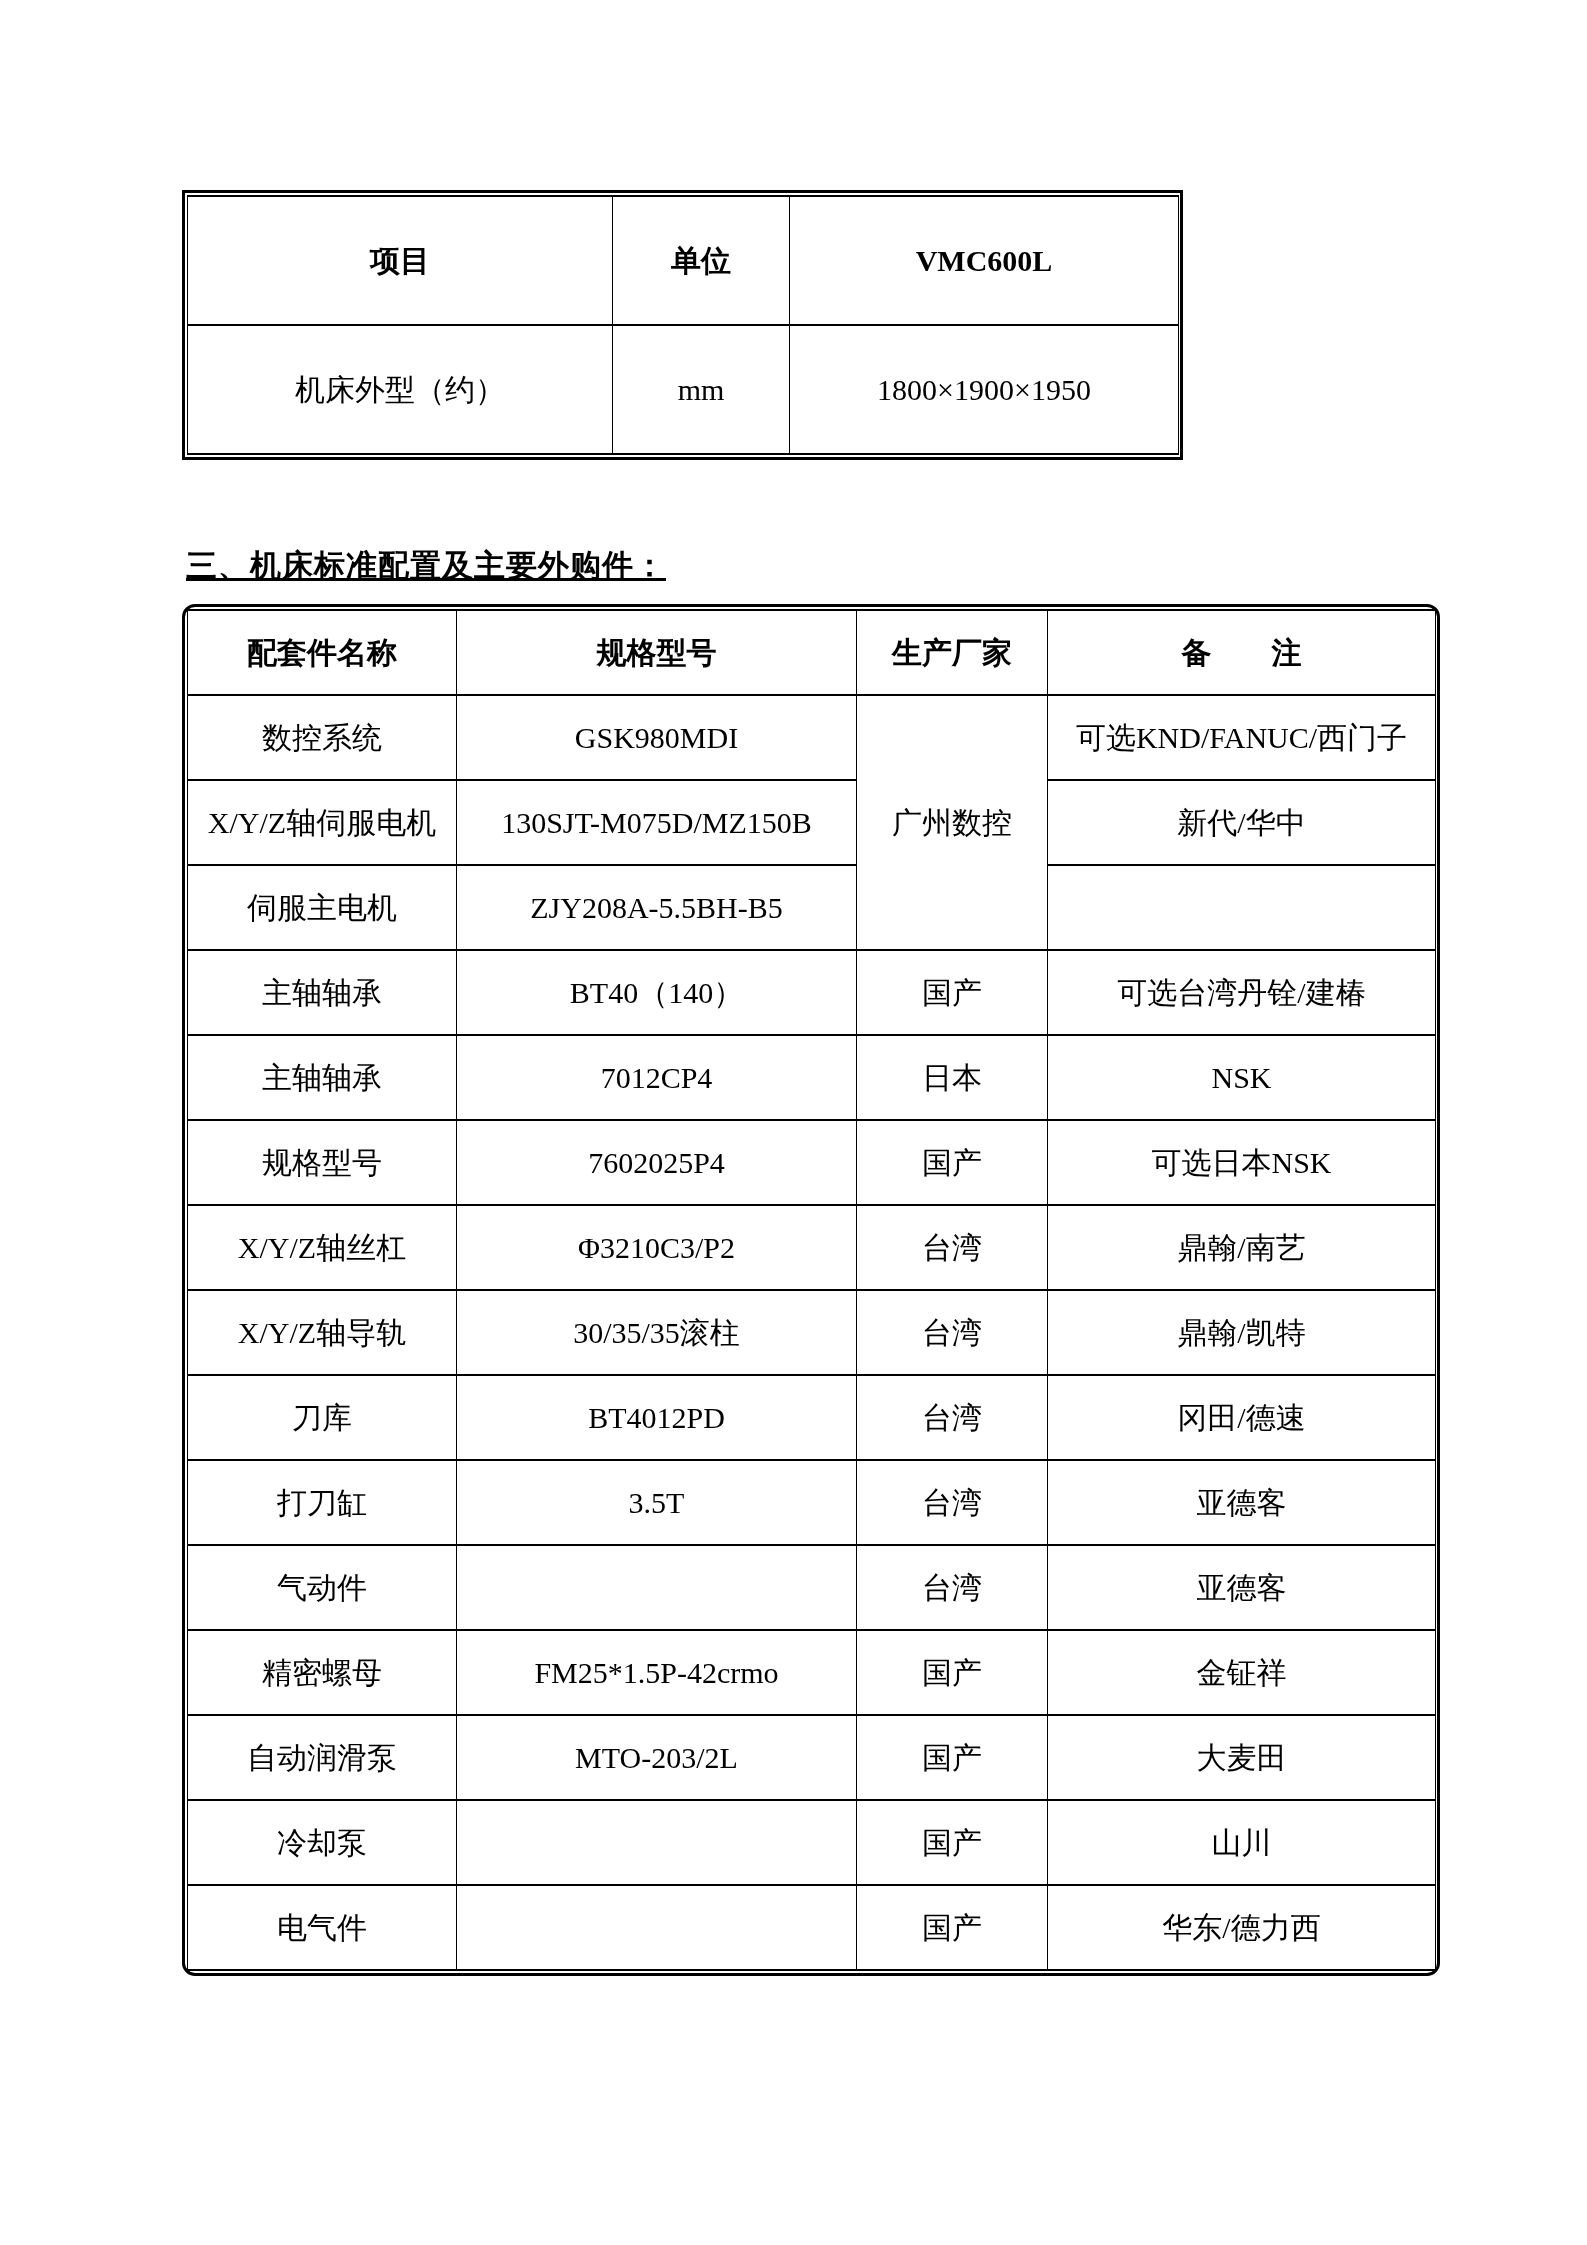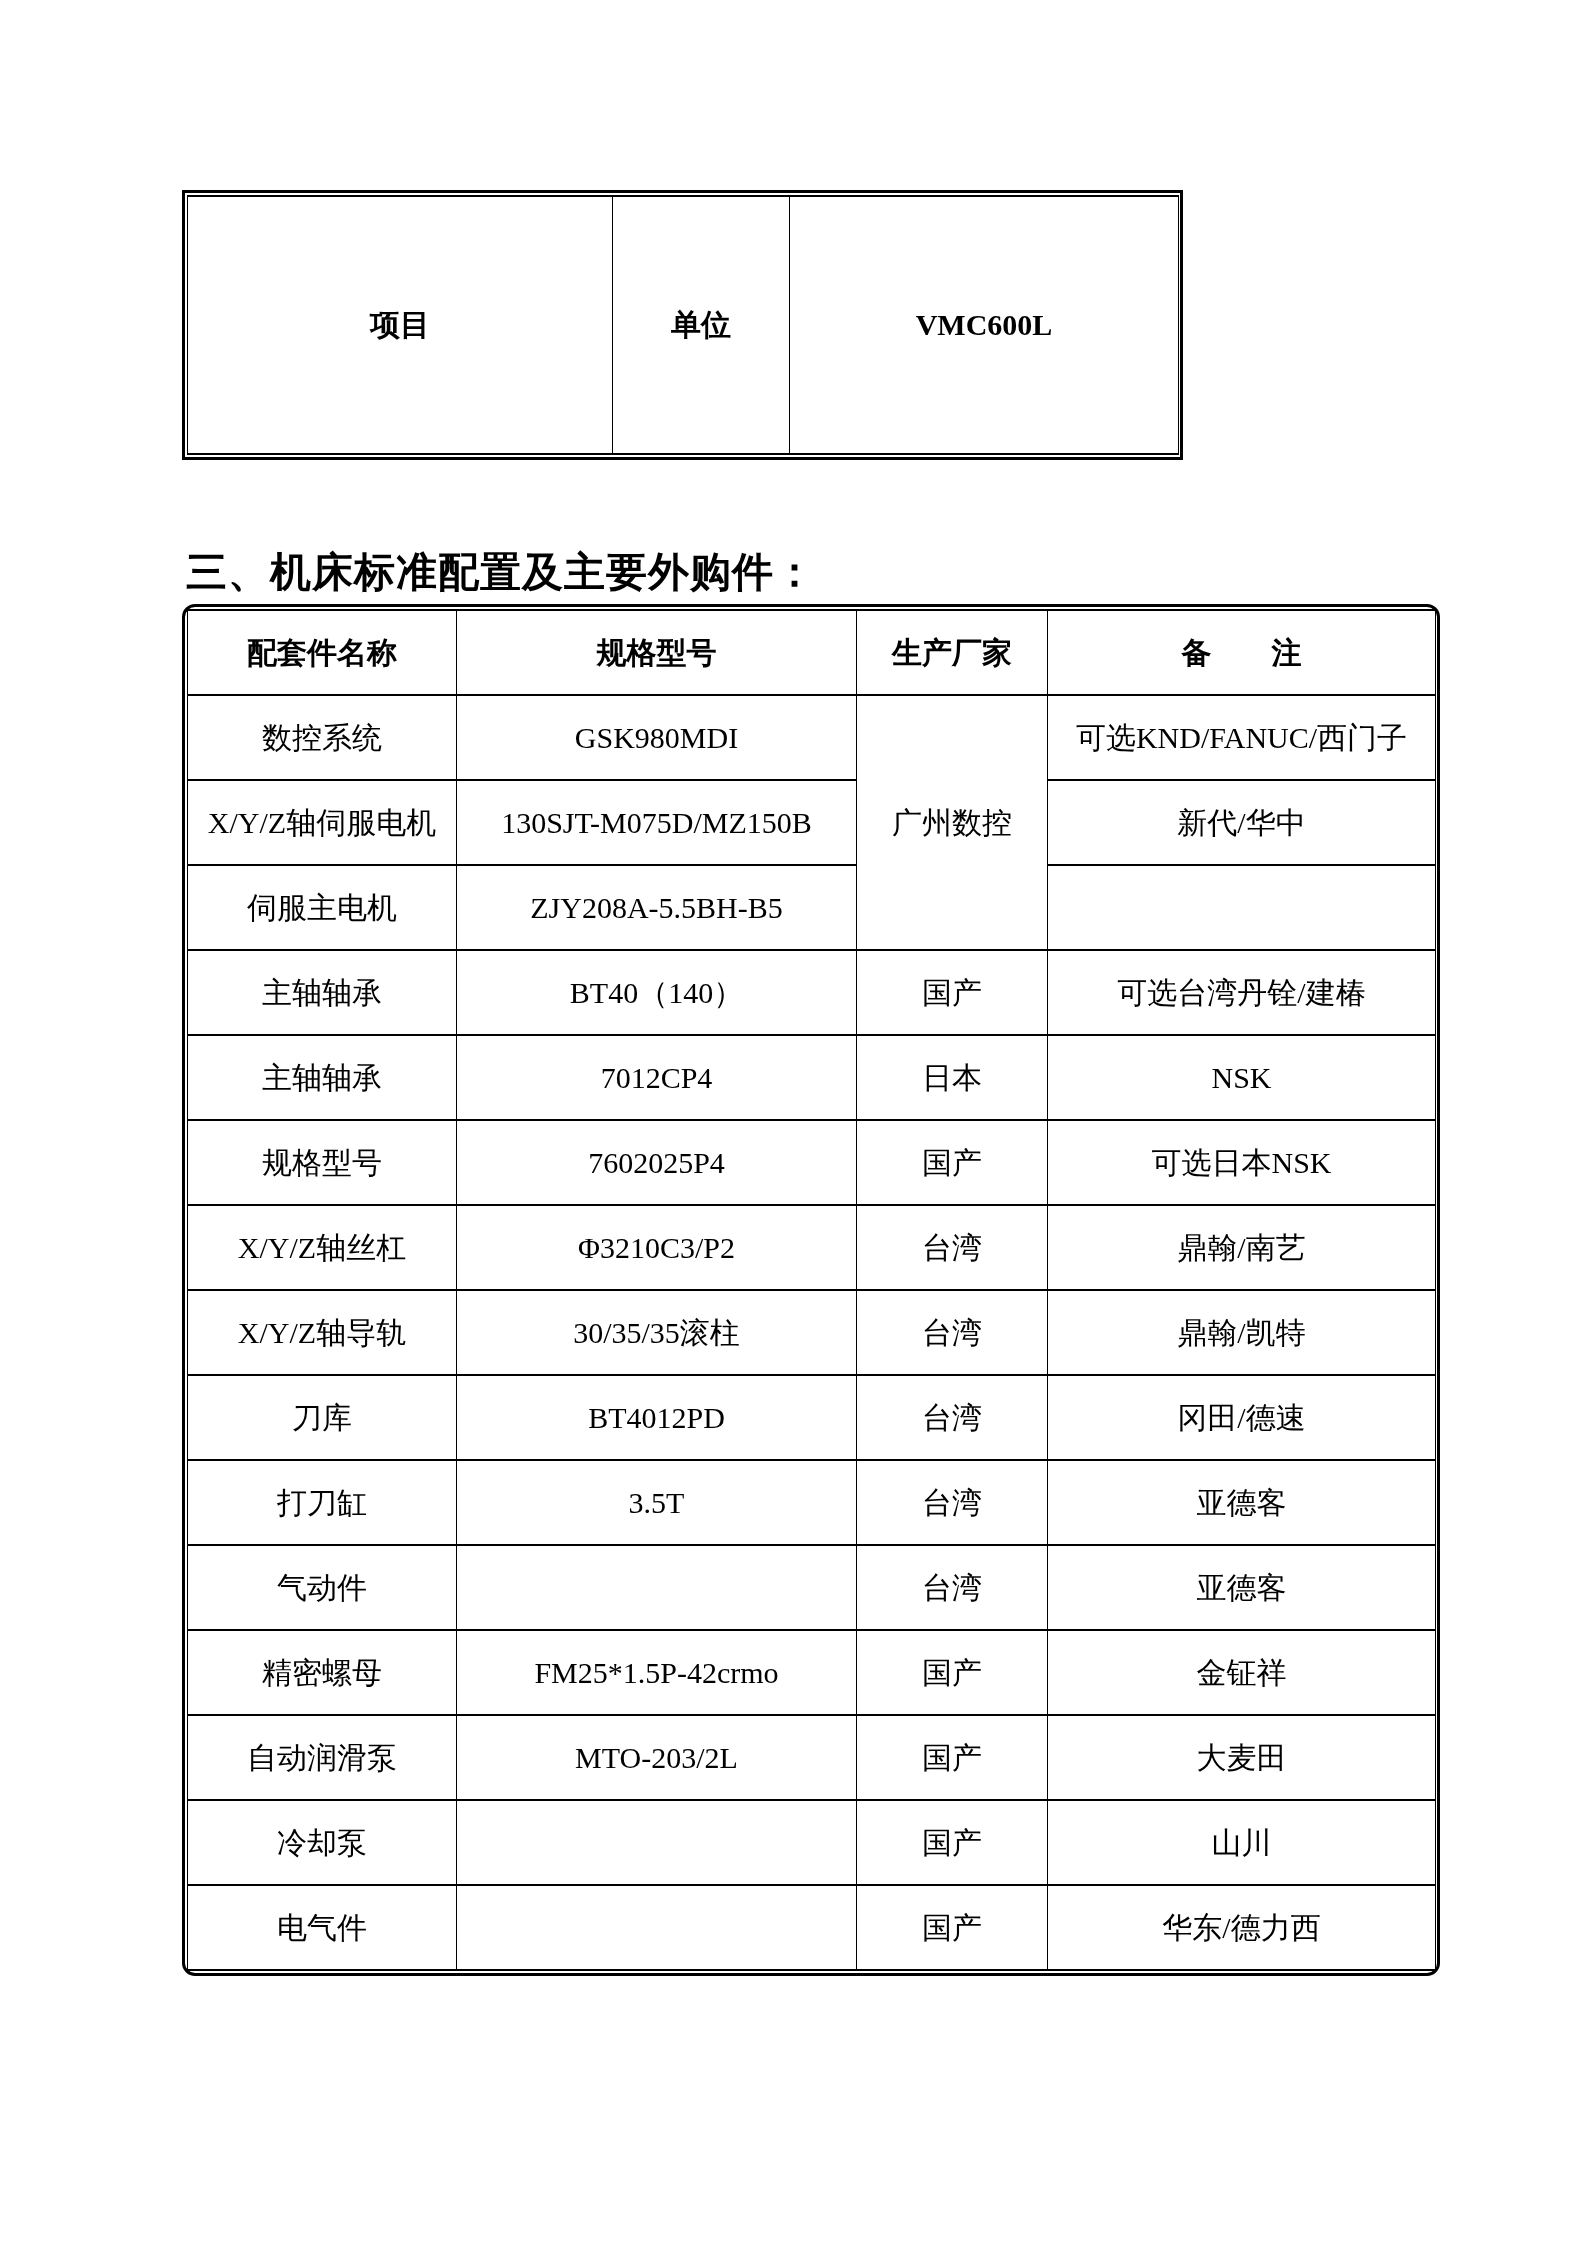--- a/index.html
+++ b/index.html
@@ -53,43 +53,49 @@
     font-weight: bold;
   }
   #spec-table-wrap   { left: 182px; top: 190px; width: 1001px; height: 270px; }
   #config-table-wrap { left: 182px; top: 604px; width: 1258px; height: 1372px; border-radius: 13px; }
   #spec-table tr   { height: 84px; }
   #config-table tr { height: 84px; }
   .section-heading {
     position: absolute;
     left: 186px;
     top: 545px;
-    font-size: 41px;
+    font-size: 31px;
     font-weight: bold;
     letter-spacing: 1px;
     white-space: nowrap;
+    text-decoration: underline;
   }
 </style>
 </head>
 <body>
 
 <div class="page">
 
   <div class="tbl-wrap" id="spec-table-wrap">
     <table class="doc-table" id="spec-table">
       <colgroup>
         <col style="width:425px">
           <col style="width:177px">
           <col style="width:389px">
       </colgroup>
       <tbody>
         <tr>
           <th>项目</th>
           <th>单位</th>
           <th>VMC600L</th>
+        </tr>
+        <tr>
+          <td>机床外型（约）</td>
+          <td>mm</td>
+          <td>1800×1900×1950</td>
         </tr>
       </tbody>
     </table>
   </div>
 
   <div class="section-heading">三、机床标准配置及主要外购件：</div>
 
   <div class="tbl-wrap" id="config-table-wrap">
     <table class="doc-table" id="config-table">
       <colgroup>

